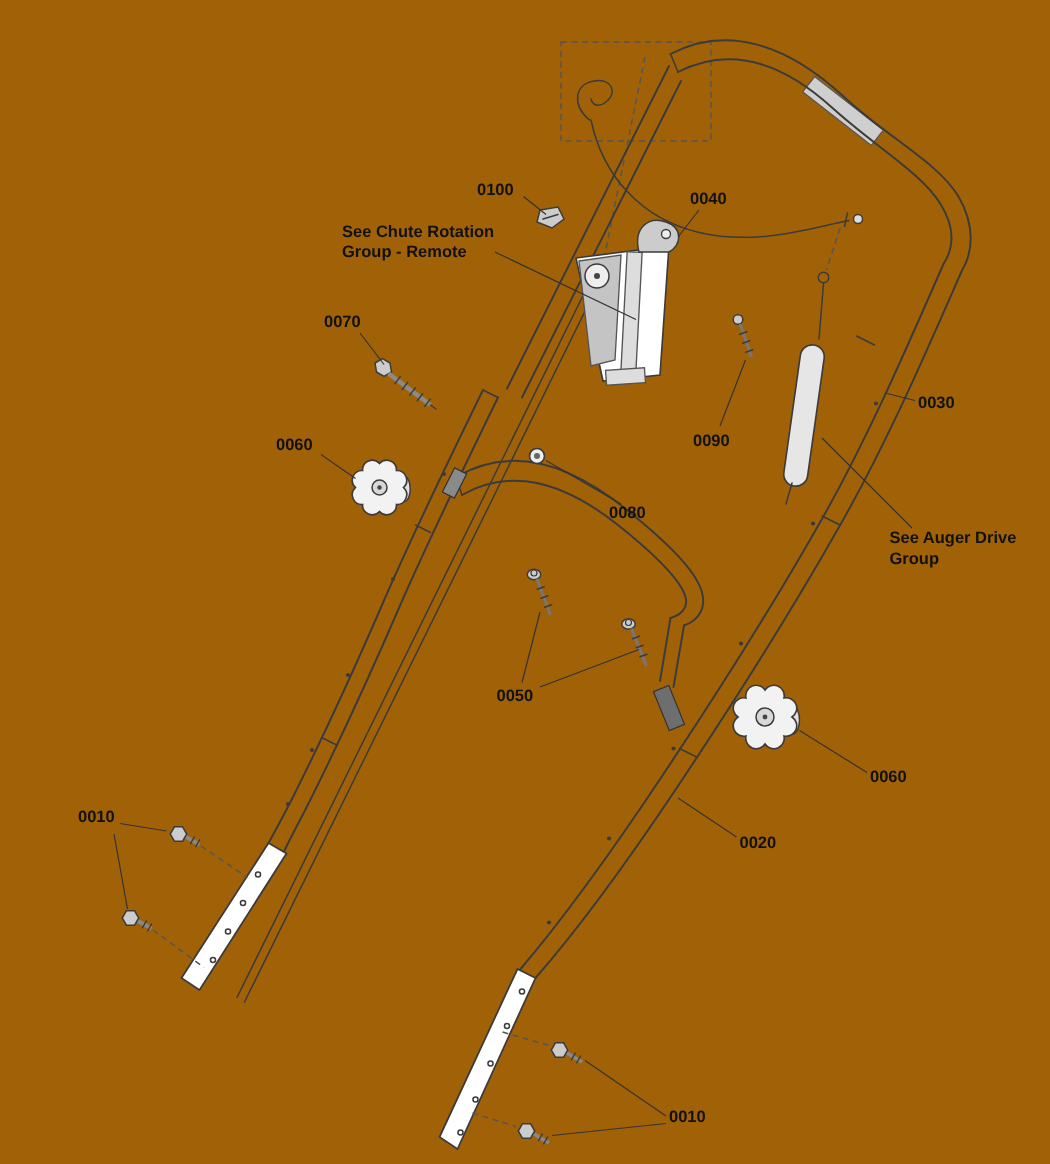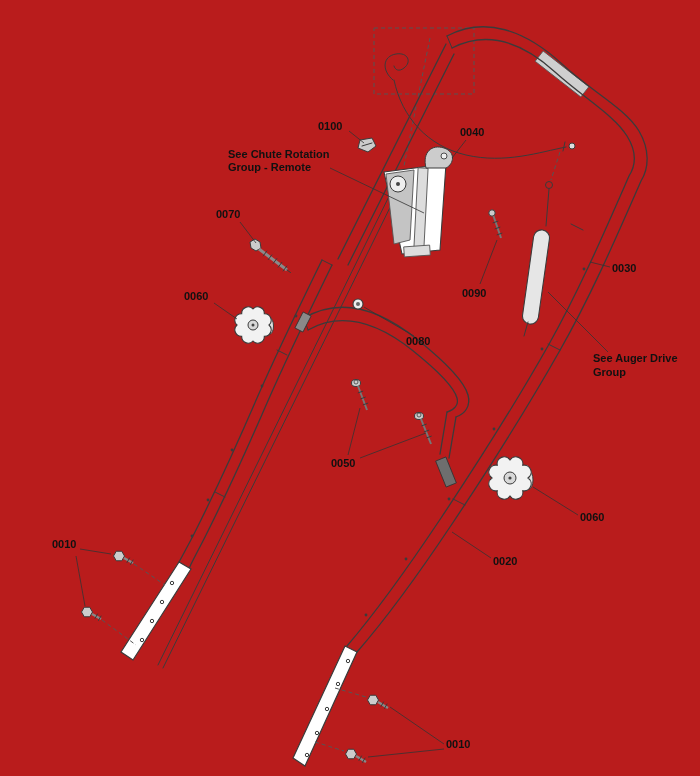--- a/index.html
+++ b/index.html
@@ -1,16 +1,16 @@
 <!DOCTYPE html>
 <html><head>
 <meta charset="utf-8">
 <style>
   html,body{margin:0;padding:0;background:#ffffff;}
-  #stage{position:relative;width:700px;height:776px;background:#b91c1c;overflow:hidden;
+  #stage{position:relative;width:700px;height:776px;background:#a16207;overflow:hidden;
          font-family:"Liberation Sans",sans-serif;}
   svg{display:block;}
   text.lbl{font:bold 11px "Liberation Sans",sans-serif;fill:#111111;}
   text.callout{font:bold 11px "Liberation Sans",sans-serif;fill:#111111;}
   .tube{fill:none;stroke:#3b3b3b;stroke-width:1.3;stroke-linecap:round;}
   .thin{fill:none;stroke:#3b3b3b;stroke-width:1;stroke-linecap:round;}
   .leader{fill:none;stroke:#333333;stroke-width:0.8;}
   .dashed{fill:none;stroke:#555555;stroke-width:1;stroke-dasharray:4 3;}
   .holes{fill:#3b3b3b;stroke:none;}
 </style>

